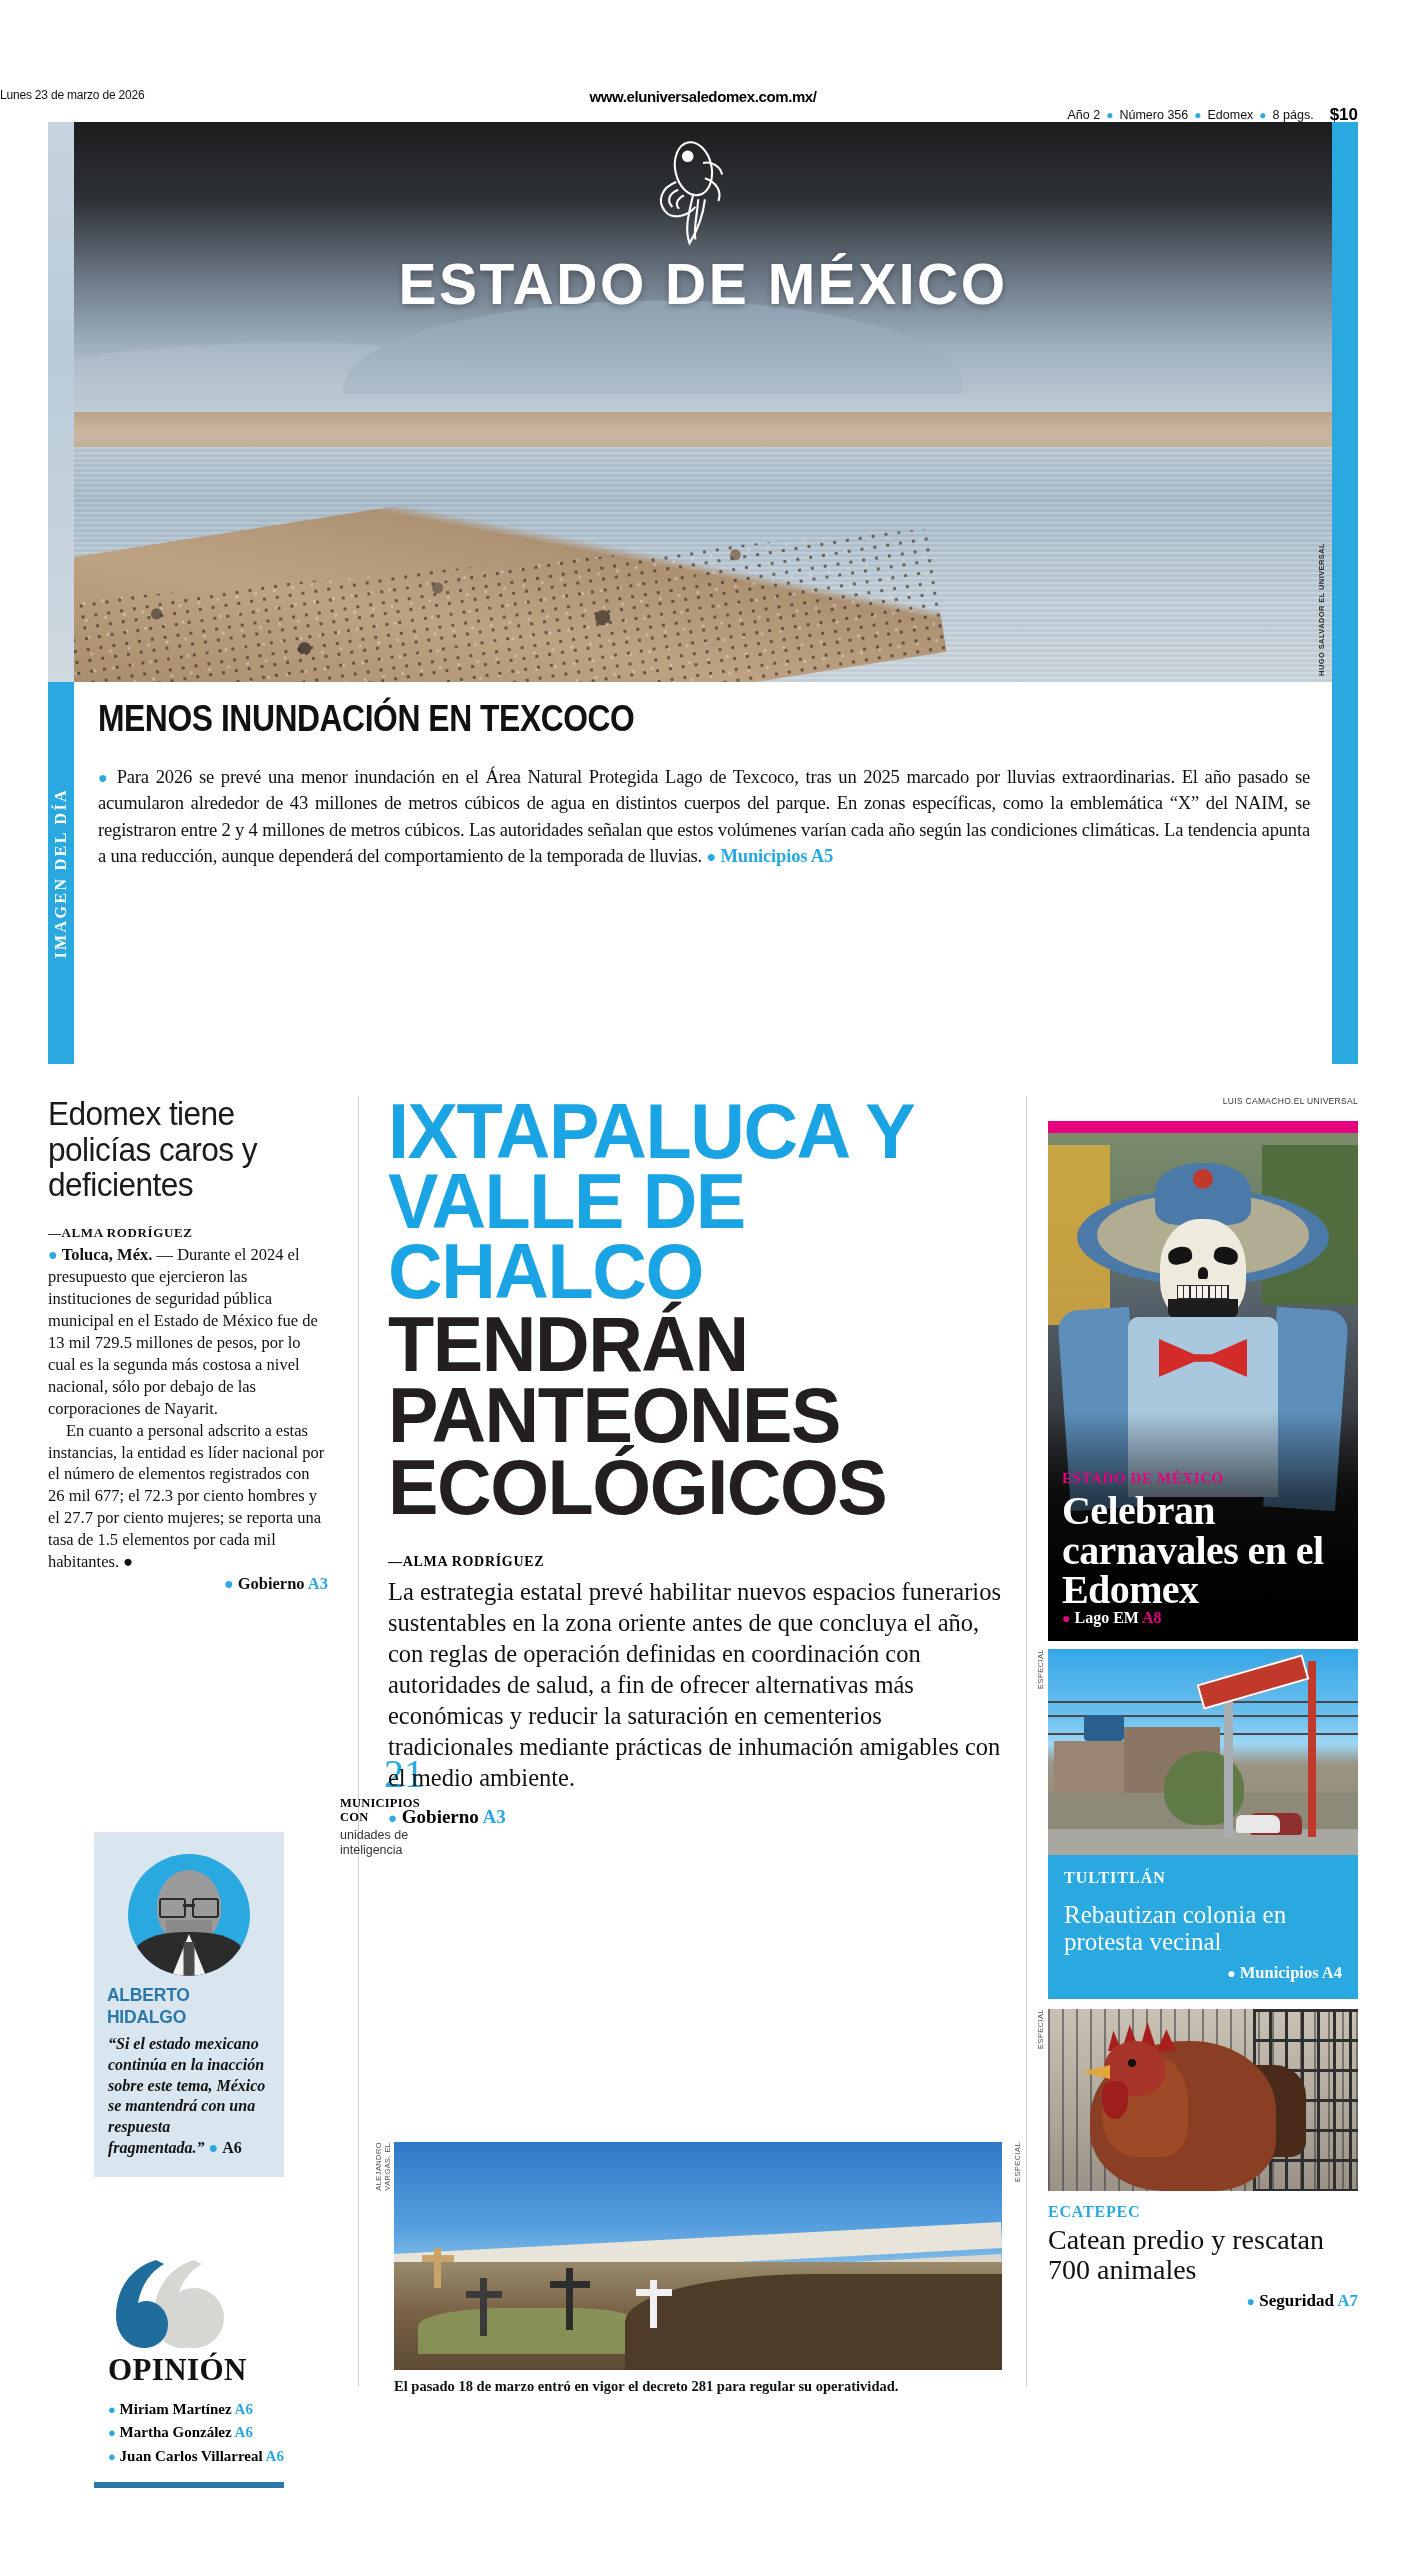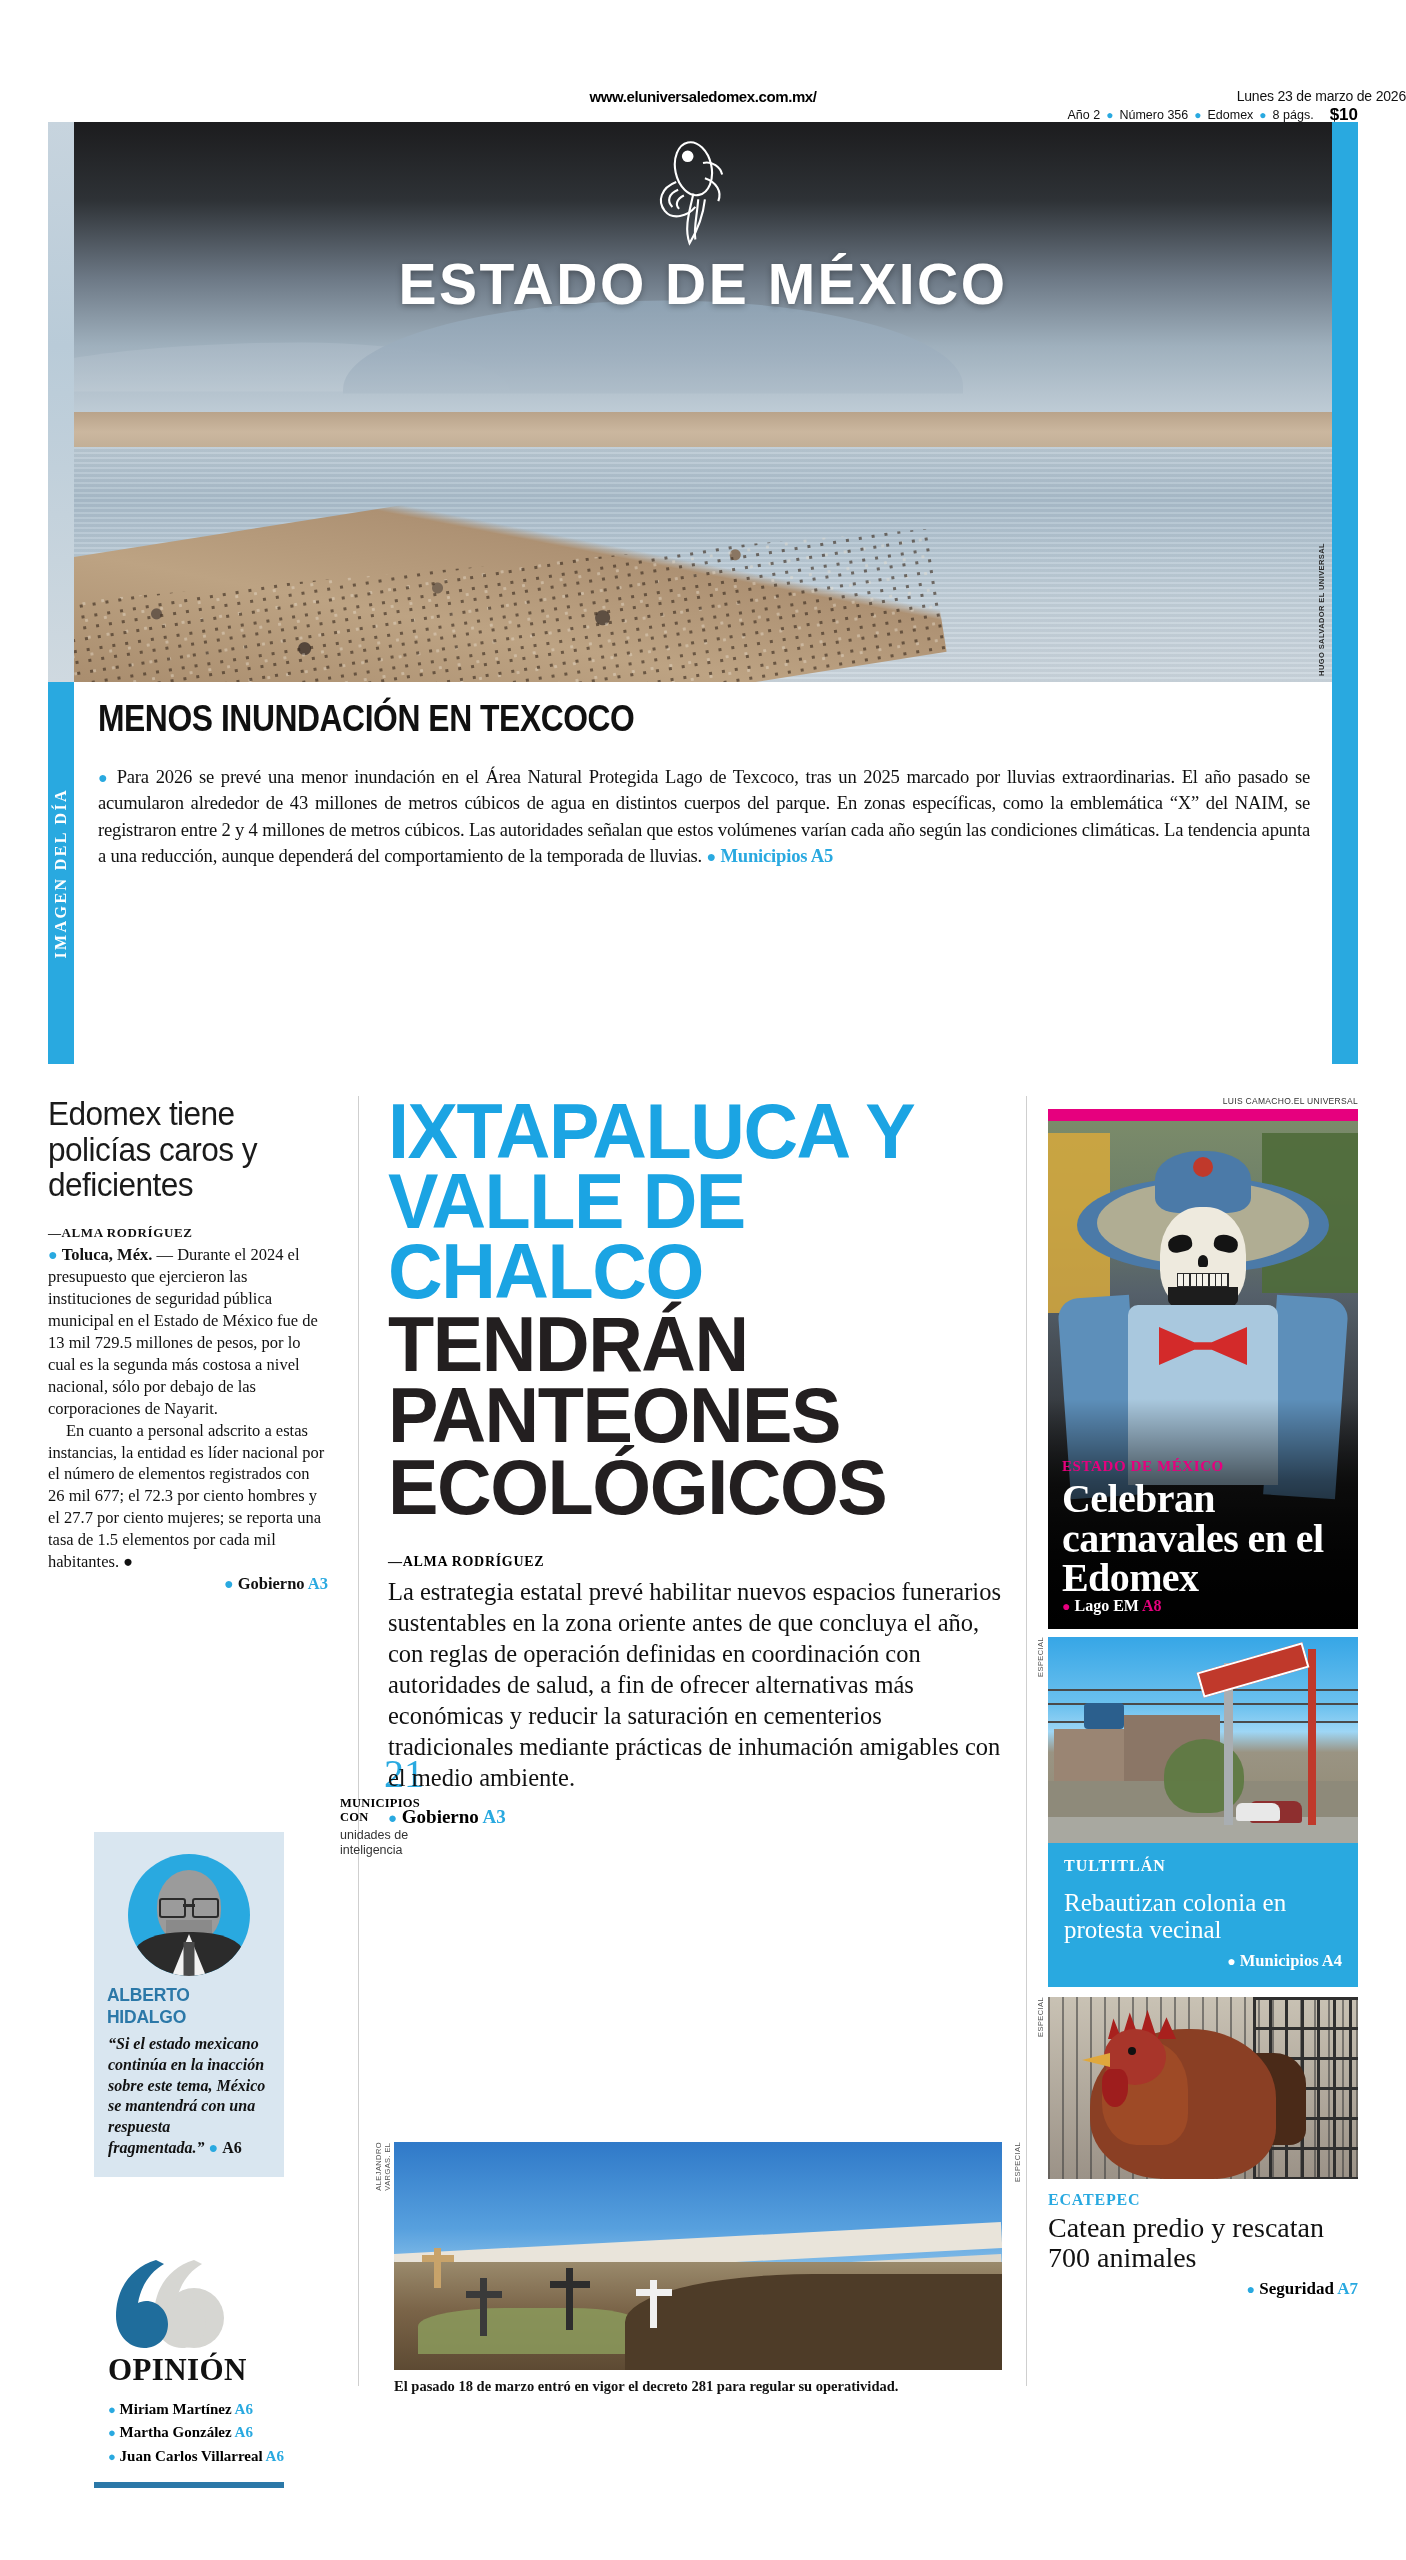--- a/index.html
+++ b/index.html
@@ -12,21 +12,21 @@
   .page { position: relative; width: 1406px; height: 2560px; background:#fff; }
 
   
   .topbar {
     position:absolute; left:0; top:88px; width:1406px; height:34px;
     display:flex; align-items:center; padding:0 48px;
     font-family:"Liberation Sans", sans-serif;
     flex-direction:column;
   }
   .topbar .site { font-size:15px; font-weight:bold; letter-spacing:-0.4px; color:#000; }
-  .topbar .date { position:absolute; left:0; right:0; text-align:right; font-size:14px; color:#111; letter-spacing:-0.2px;}
+  .topbar .date { position:absolute; left:0; right:0; text-align:left; font-size:12px; color:#111; letter-spacing:-0.2px;}
   .topbar .right { margin-left:auto; display:flex; align-items:center; gap:6px; font-size:12.5px; color:#111; z-index:2;}
   .topbar .right .dot { color:#29A9E0; font-size:12px; line-height:1;}
   .topbar .price { font-size:17px; font-weight:bold; margin-left:10px; color:#000;}
 
   
   .hero-wrap { position:absolute; left:48px; top:122px; width:1310px; height:560px; }
   .hero-leftbar { position:absolute; left:0; top:0; width:26px; height:560px;
      background:linear-gradient(180deg,#c7d4de 0%,#b9cbd8 40%,#cfd9e0 100%); }
   .hero-rightbar { position:absolute; right:0; top:0; width:26px; height:560px; background:#29A9E0; }
   .hero { position:absolute; left:26px; top:0; width:1258px; height:560px; overflow:hidden; }
@@ -196,21 +196,21 @@
   .cem-ground{position:absolute;left:0;bottom:0;width:100%;height:108px;
      background:linear-gradient(180deg,#9a8a6c 0%,#7a6448 45%,#5d4a33 100%);}
   .cem-dirt{position:absolute;right:0;bottom:0;width:62%;height:96px;background:#4e3c28;border-radius:50% 0 0 0;}
   .cem-grass{position:absolute;left:4%;bottom:16px;width:36%;height:46px;background:#8b9a5c;border-radius:40% 30% 0 0;opacity:.85;}
   .cross{position:absolute;background:#3a3a3a;}
   .cem-caption{ position:absolute; left:6px; top:236px; width:600px;
      font-family:"Liberation Serif", serif; font-weight:bold; font-size:14.5px; color:#111;}
 
   
   .r-credit { font-family:"Liberation Sans", sans-serif; font-size:8.5px; letter-spacing:.3px;
-     color:#333; text-align:right; padding-bottom:3px;}
+     color:#333; text-align:right; padding-bottom:15px;}
   .carn { position:relative; width:310px; height:520px; overflow:hidden; }
   .carn-top { position:absolute; left:0; top:0; width:100%; height:12px; background:#E6007E;}
   .carn-bg { position:absolute; left:0; top:12px; width:100%; height:508px;
      background:linear-gradient(180deg,#7b8b6a 0%, #6d7f68 16%, #55606a 34%, #3a3f45 54%, #1b1b1b 72%, #0d0d0d 100%); }
   .carn-yellow{position:absolute;left:0;top:12px;width:62px;height:180px;background:#d7a93c;opacity:.85;}
   .carn-green{position:absolute;right:0;top:12px;width:96px;height:160px;background:#4f6b3a;opacity:.9;}
   .hat{position:absolute;left:50%;top:56px;transform:translateX(-50%);width:252px;height:96px;
      background:#4b7aa8;border-radius:50%;}
   .hat-in{position:absolute;left:50%;top:60px;transform:translateX(-50%);width:212px;height:84px;
      background:#b0ad93;border-radius:50%;}

